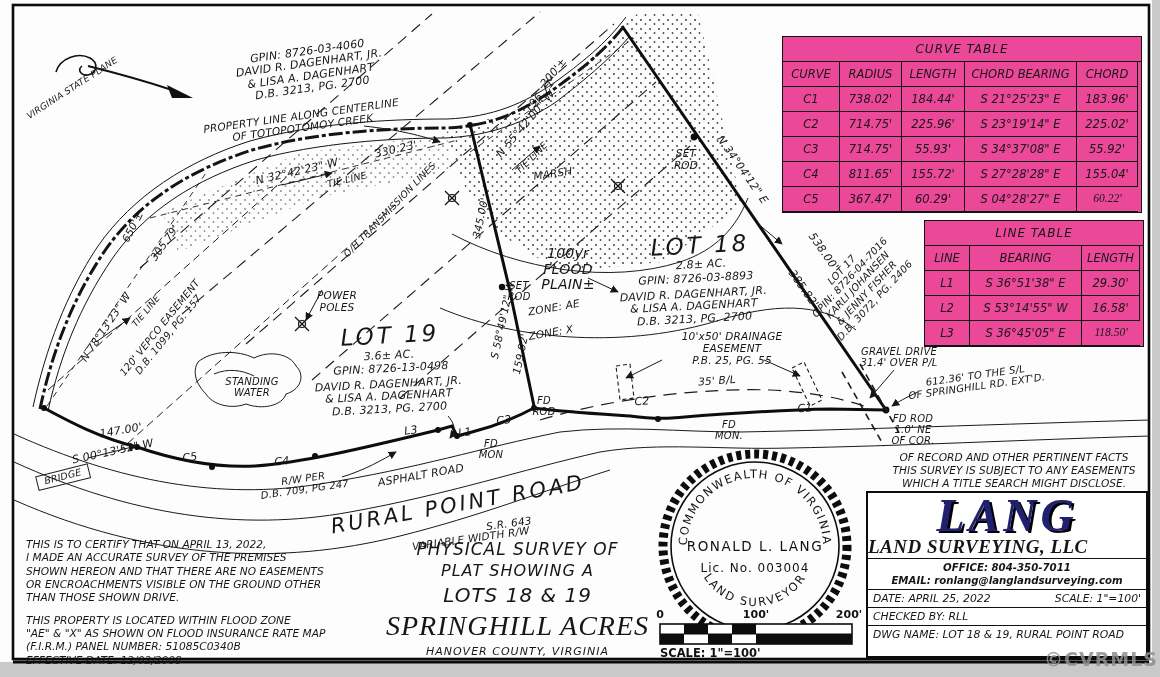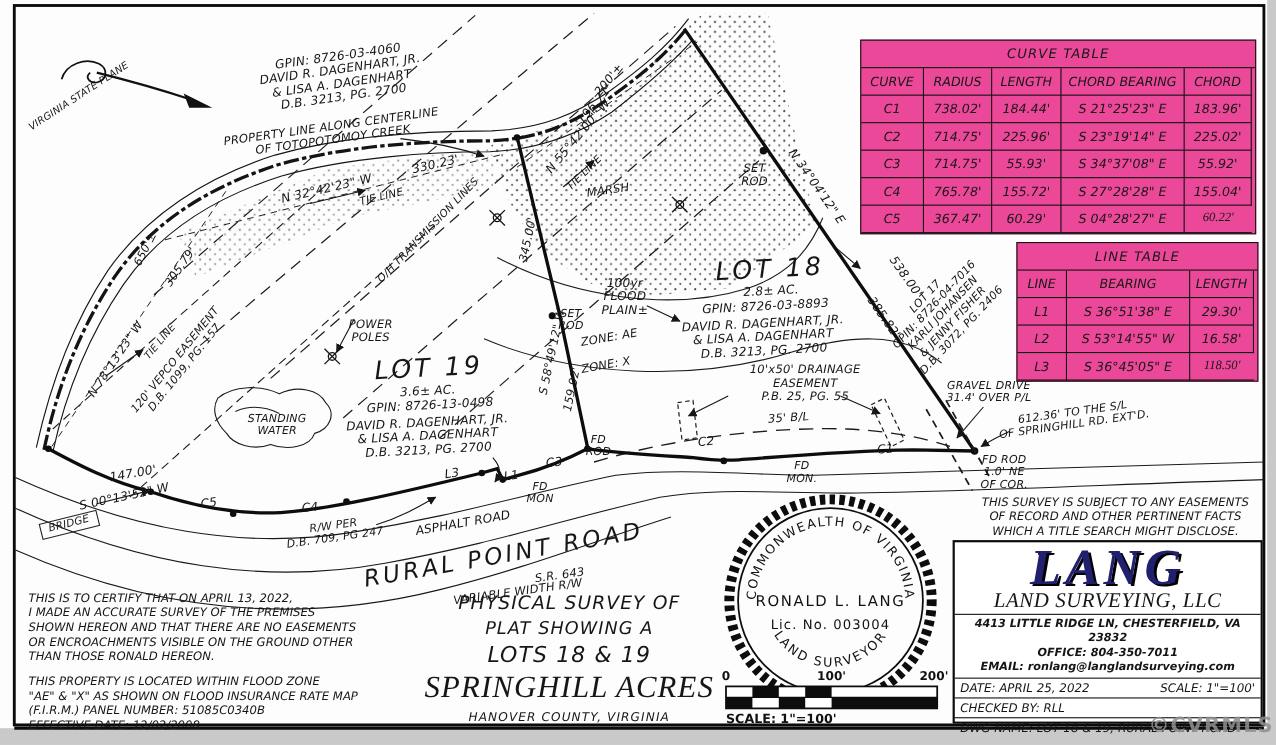--- a/index.html
+++ b/index.html
@@ -26,22 +26,22 @@
   #title-block div{text-align:center;line-height:1.32;letter-spacing:1px;}
   #cert-block{left:26px;top:538px;width:340px;font-size:10.6px;line-height:1.26;}
   #cert-p2{margin-top:9px;}
   #survey-note{left:878px;top:451px;width:272px;font-size:10.6px;line-height:1.25;}
   
   #firm{position:absolute;left:866px;top:491px;width:282px;height:167px;border:2.2px solid #0c0c0c;
         background:#fff;box-sizing:border-box;}
   .fb-logo{font-family:"Liberation Serif",serif;font-weight:bold;font-style:italic;
            font-size:46px;line-height:.95;text-align:center;color:#20206e;
            text-shadow:2.5px 1.5px 0 #000;letter-spacing:4px;margin-top:1px;}
-  .fb-name{font-family:"Liberation Serif",serif;font-weight:normal;font-style:italic;
-           font-size:19px;text-align:center;letter-spacing:.5px;margin-top:-2px;}
+  .fb-name{font-family:"Liberation Serif",serif;font-weight:bold;font-style:italic;
+           font-size:19px;letter-spacing:.5px;margin-top:-2px;}
   .fb-addr{border-top:1.6px solid #111;text-align:center;font-style:italic;font-weight:bold;
            font-size:10.2px;line-height:1.3;padding:2px 0;}
   .fb-row{border-top:1.6px solid #111;font-style:italic;font-size:10.8px;padding:2px 5px;
           display:flex;justify-content:space-between;}
   
   #watermark{position:absolute;left:1042px;top:648px;width:118px;text-align:center;
              font-size:19px;font-weight:bold;color:#8f8f8f;letter-spacing:1px;opacity:.85;}
 </style>
 </head>
 <body>
@@ -236,21 +236,21 @@
 ROD</div>
       <div class="mlabel" style="left: 742px; top: 170px; font-size: 11px; transform: translate(-50%, -50%) rotate(55deg);">N 34°04'12" E</div>
       <div class="mlabel" style="left: 823px; top: 252px; font-size: 11px; transform: translate(-50%, -50%) rotate(55deg);">538.00'</div>
       <div class="mlabel" style="left: 803px; top: 289px; font-size: 11px; transform: translate(-50%, -50%) rotate(55deg);">385.82'</div>
       <div class="mlabel" style="left: 700px; top: 246px; font-size: 23px; letter-spacing: 3px; transform: translate(-50%, -50%) rotate(-3deg);">LOT 18</div>
       <div class="mlabel" style="left: 701px; top: 265px; font-size: 11px; transform: translate(-50%, -50%) rotate(-3deg);">2.8± AC.</div>
       <div class="mlabel" style="left: 696px; top: 279px; font-size: 11px; transform: translate(-50%, -50%) rotate(-3deg);">GPIN: 8726-03-8893</div>
       <div class="mlabel" style="left: 694px; top: 307px; font-size: 11px; transform: translate(-50%, -50%) rotate(-3deg);">DAVID R. DAGENHART, JR.
 &amp; LISA A. DAGENHART
 D.B. 3213, PG. 2700</div>
-      <div class="mlabel" style="left: 568px; top: 270px; font-size: 11px; transform: translate(-50%, -50%) rotate(0deg);">100yr
+      <div class="mlabel" style="left: 568px; top: 270px; font-size: 14px; transform: translate(-50%, -50%) rotate(0deg);">100yr
 FLOOD
 PLAIN±</div>
       <div class="mlabel" style="left: 554px; top: 308px; font-size: 10.5px; transform: translate(-50%, -50%) rotate(-10deg);">ZONE: AE</div>
       <div class="mlabel" style="left: 551px; top: 333px; font-size: 10.5px; transform: translate(-50%, -50%) rotate(-10deg);">ZONE: X</div>
       <div class="mlabel" style="left: 390px; top: 336px; font-size: 23px; letter-spacing: 3px; transform: translate(-50%, -50%) rotate(-3deg);">LOT 19</div>
       <div class="mlabel" style="left: 389px; top: 356px; font-size: 11px; transform: translate(-50%, -50%) rotate(-3deg);">3.6± AC.</div>
       <div class="mlabel" style="left: 391px; top: 369px; font-size: 11px; transform: translate(-50%, -50%) rotate(-3deg);">GPIN: 8726-13-0498</div>
       <div class="mlabel" style="left: 389px; top: 397px; font-size: 11px; transform: translate(-50%, -50%) rotate(-3deg);">DAVID R. DAGENHART, JR.
 &amp; LISA A. DAGENHART
 D.B. 3213, PG. 2700</div>
@@ -326,21 +326,21 @@
         <div class="tcell">714.75'</div>
         <div class="tcell">225.96'</div>
         <div class="tcell">S 23°19'14" E</div>
         <div class="tcell">225.02'</div>
         <div class="tcell">C3</div>
         <div class="tcell">714.75'</div>
         <div class="tcell">55.93'</div>
         <div class="tcell">S 34°37'08" E</div>
         <div class="tcell">55.92'</div>
         <div class="tcell">C4</div>
-        <div class="tcell">765.78'</div>
+        <div class="tcell">811.65'</div>
         <div class="tcell">155.72'</div>
         <div class="tcell">S 27°28'28" E</div>
         <div class="tcell">155.04'</div>
         <div class="tcell">C5</div>
         <div class="tcell">367.47'</div>
         <div class="tcell">60.29'</div>
         <div class="tcell">S 04°28'27" E</div>
         <div class="tcell">60.22'</div>
       </div>
   </div>
@@ -370,41 +370,40 @@
       <div style="font-size: 28px; font-family: Liberation Serif, serif;">SPRINGHILL ACRES</div>
       <div style="font-size: 11px;">HANOVER COUNTY, VIRGINIA</div>
     </div>
 
   <div class="tblock" id="cert-block">
     <div id="cert-p1">
         <div>THIS IS TO CERTIFY THAT ON APRIL 13, 2022,</div>
         <div>I MADE AN ACCURATE SURVEY OF THE PREMISES</div>
         <div>SHOWN HEREON AND THAT THERE ARE NO EASEMENTS</div>
         <div>OR ENCROACHMENTS VISIBLE ON THE GROUND OTHER</div>
-        <div>THAN THOSE RONALD HEREON.</div>
+        <div>THAN THOSE SHOWN DRIVE.</div>
       </div>
     <div id="cert-p2">
         <div>THIS PROPERTY IS LOCATED WITHIN FLOOD ZONE</div>
         <div>"AE" &amp; "X" AS SHOWN ON FLOOD INSURANCE RATE MAP</div>
         <div>(F.I.R.M.) PANEL NUMBER: 51085C0340B</div>
         <div>EFFECTIVE DATE: 12/02/2008</div>
       </div>
   </div>
 
   <div class="tblock centered" id="survey-note">
+      <div>OF RECORD AND OTHER PERTINENT FACTS</div>
       <div>THIS SURVEY IS SUBJECT TO ANY EASEMENTS</div>
-      <div>OF RECORD AND OTHER PERTINENT FACTS</div>
       <div>WHICH A TITLE SEARCH MIGHT DISCLOSE.</div>
     </div>
 
   <div id="firm">
     <div class="fb-logo">LANG</div>
     <div class="fb-name">LAND SURVEYING, LLC</div>
     <div class="fb-addr">
-      <div>4413 LITTLE RIDGE LN, CHESTERFIELD, VA 23832</div>
       <div>OFFICE: 804-350-7011</div>
       <div>EMAIL: ronlang@langlandsurveying.com</div>
     </div>
     <div class="fb-row">
       <span>DATE: APRIL 25, 2022</span>
       <span>SCALE: 1"=100'</span>
     </div>
     <div class="fb-row">
       <span>CHECKED BY: RLL</span>
     </div>

